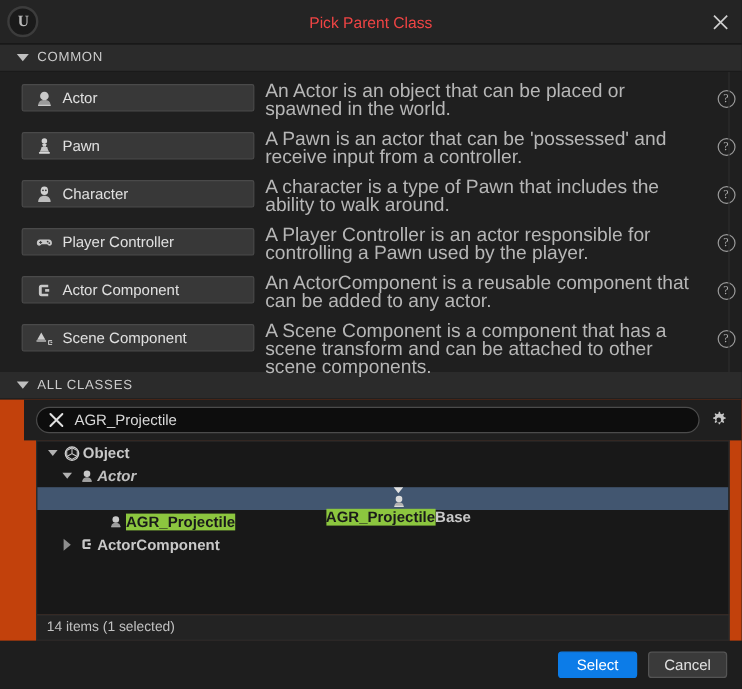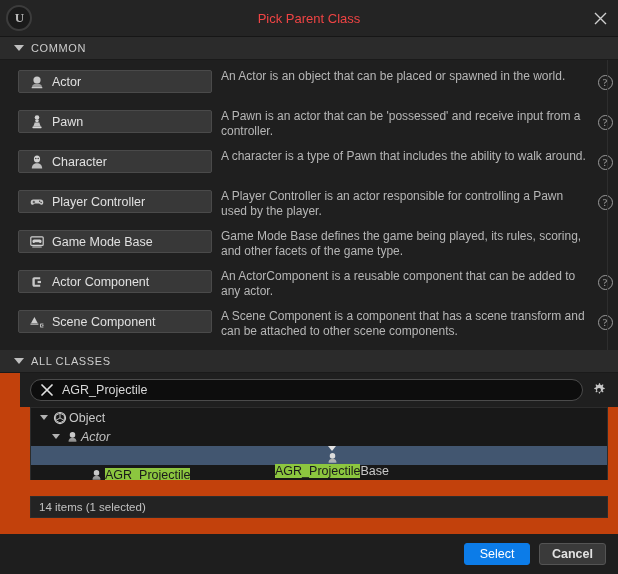--- a/index.html
+++ b/index.html
@@ -133,21 +133,21 @@
     margin-top: 4px;
   }
   .class-btn .lbl {
     font-size: 12.5px;
     color: #e0e0e0;
     margin-left: 7px;
     white-space: nowrap;
   }
   .desc {
     flex: 1;
-    font-size: 12px;
+    font-size: 16px;
     line-height: 15px;
     color: #b6b6b6;
     padding: 3px 0 0 9px;
     padding-right: 4px;
   }
   .help {
     width: 26px;
     min-width: 26px;
     display: flex;
     align-items: flex-start;
@@ -235,29 +235,29 @@
     align-items: center;
     justify-content: center;
   }
   .tree-row .icon-slot {
     width: 18px;
     min-width: 18px;
     display: flex;
     align-items: center;
     justify-content: center;
   }
-  .tree-row .name { white-space: nowrap; }
+  .tree-row .name { white-space: nowrap; font-weight: bold; }
   .tree-row .name.italic { font-style: italic; color: #c0c0c0; }
   .hl {
     background: #8cc63f;
     color: #1a1a1a;
   }
   .status-bar {
     height: 22px;
-    margin: 16px 10px;
+    margin: 0 10px;
     background: #232323;
     border: 1px solid #2c2c2c;
     display: flex;
     align-items: center;
     padding-left: 8px;
     font-size: 11.5px;
     color: #c2c2c2;
     box-sizing: border-box;
   }
 
@@ -275,21 +275,20 @@
   .btn {
     height: 22px;
     min-width: 66px;
     border-radius: 3px;
     font-size: 12.5px;
     display: flex;
     align-items: center;
     justify-content: center;
     box-sizing: border-box;
     padding: 0 12px;
-    font-weight: bold;
   }
   .btn.primary {
     background: #0c7ce8;
     color: #ffffff;
     font-weight: normal;
     border: 1px solid #0c7ce8;
   }
   .btn.secondary {
     background: #3a3a3a;
     color: #e2e2e2;
@@ -378,34 +377,20 @@
           <circle cx="12.1" cy="8.6" r="0.75" fill="#3a3a3a"></circle>
         </svg>
         <span class="lbl">Player Controller</span>
       </div>
       <div class="desc">A Player Controller is an actor responsible for controlling a Pawn used by the player.</div>
       <div class="help">
         <div class="help-icon">?</div>
       </div>
     </div>
 
-    <div class="common-row">
-      <div class="class-btn">
-        <svg class="ic" viewBox="0 0 16 16">
-          <rect x="1.8" y="2.8" width="12.4" height="8.6" rx="1" fill="none" stroke="#d0d0d0" stroke-width="1.2"></rect>
-          <path d="M5.2 5.6 h5.6 c1.1 0 1.8 0.9 1.8 1.9 c0 0.9 -0.6 1.5 -1.4 1.5 c-0.6 0 -1 -0.4 -1.3 -0.8 h-3.8 c-0.3 0.4 -0.7 0.8 -1.3 0.8 c-0.8 0 -1.4 -0.6 -1.4 -1.5 c0 -1 0.7 -1.9 1.8 -1.9 Z" fill="#d0d0d0"></path>
-          <rect x="3.2" y="12.4" width="9.6" height="1.1" rx="0.5" fill="#d0d0d0"></rect>
-        </svg>
-        <span class="lbl">Game Mode Base</span>
-      </div>
-      <div class="desc">Game Mode Base defines the game being played, its rules, scoring, and other facets of the game type.</div>
-      <div class="help empty">
-        
-      </div>
-    </div>
 
     <div class="common-row">
       <div class="class-btn">
         <svg class="ic" viewBox="0 0 16 16">
           <path d="M11.2 3.2 H5.4 C4.2 3.2 3.4 4.1 3.4 5.3 v5.4 c0 1.2 0.8 2.1 2 2.1 h5.8 v-2.1 H5.8 V5.3 h5.4 Z" fill="#c7c7c7"></path>
           <rect x="8.6" y="6.9" width="3.4" height="2.2" fill="#c7c7c7"></rect>
         </svg>
         <span class="lbl">Actor Component</span>
       </div>
       <div class="desc">An ActorComponent is a reusable component that can be added to any actor.</div>

